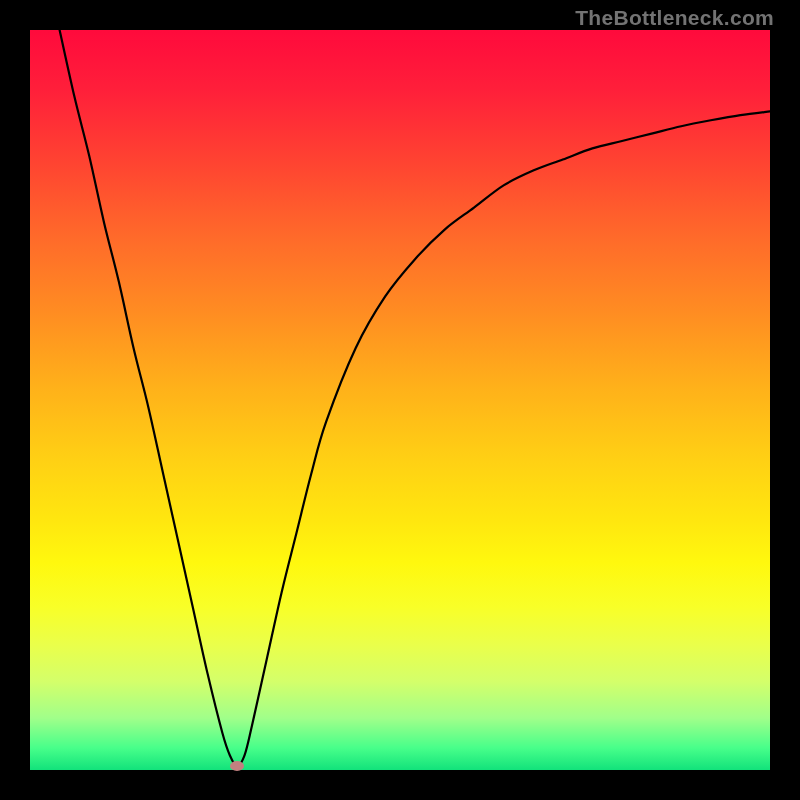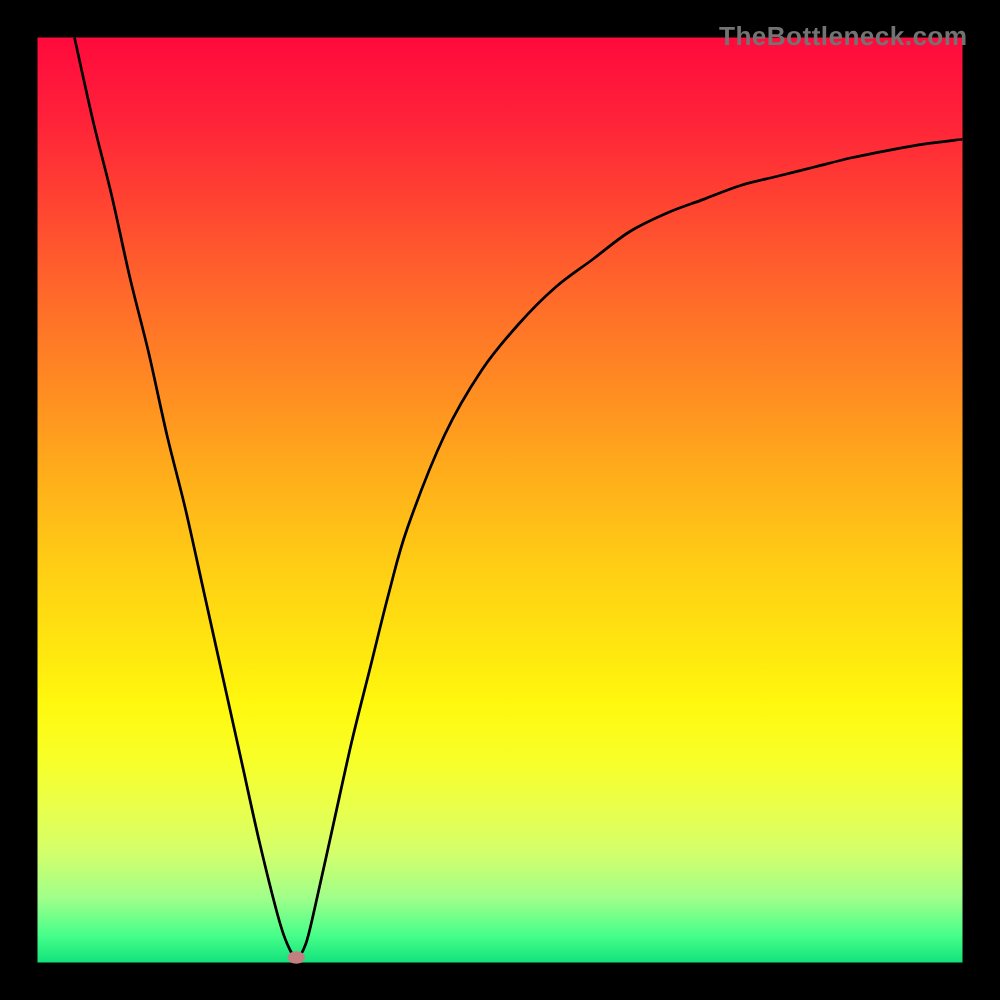--- a/index.html
+++ b/index.html
@@ -41,21 +41,20 @@
   }
   .watermark {
     position: absolute;
     top: 6px;
     right: 26px;
     font-size: 21px;
     font-weight: 600;
     color: #737373;
     letter-spacing: 0.3px;
     user-select: none;
-    margin-top: 12px;
   }
   svg.curve {
     position: absolute;
     left: 0;
     top: 0;
     width: 740px;
     height: 740px;
   }
   .minima-marker {
     position: absolute;

